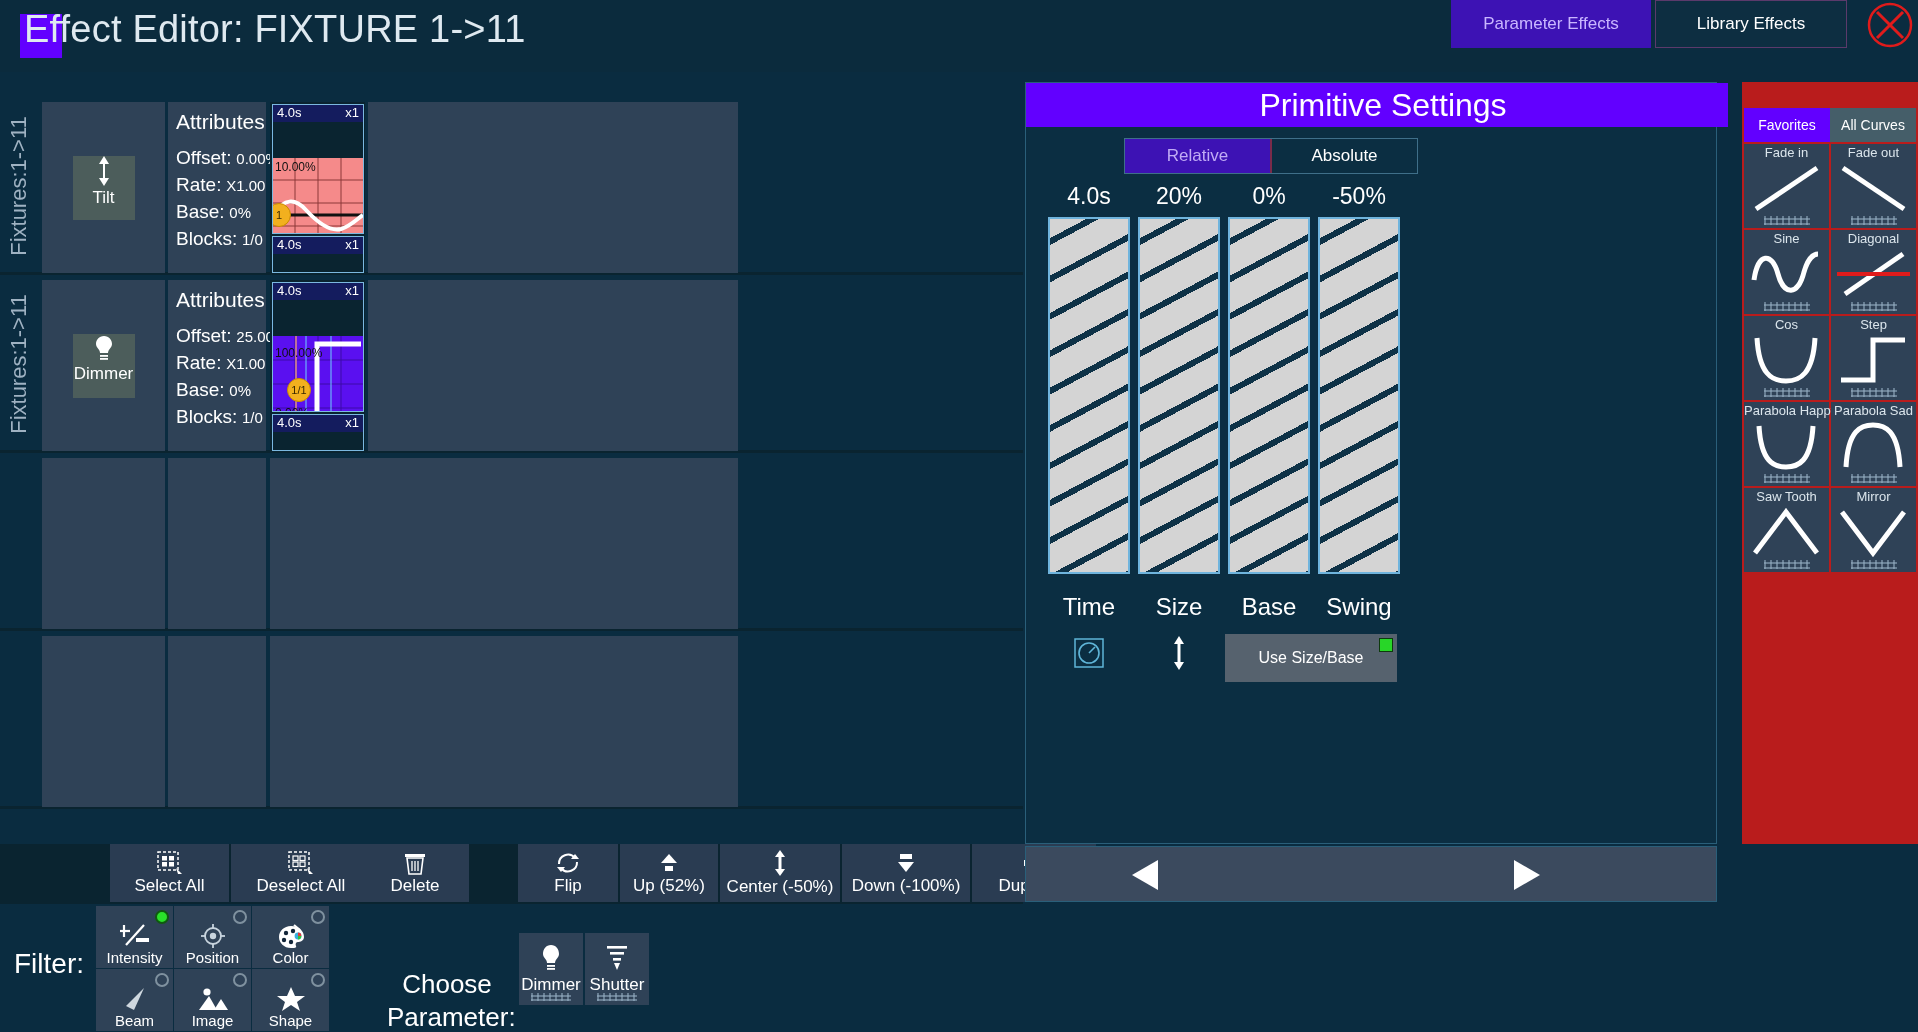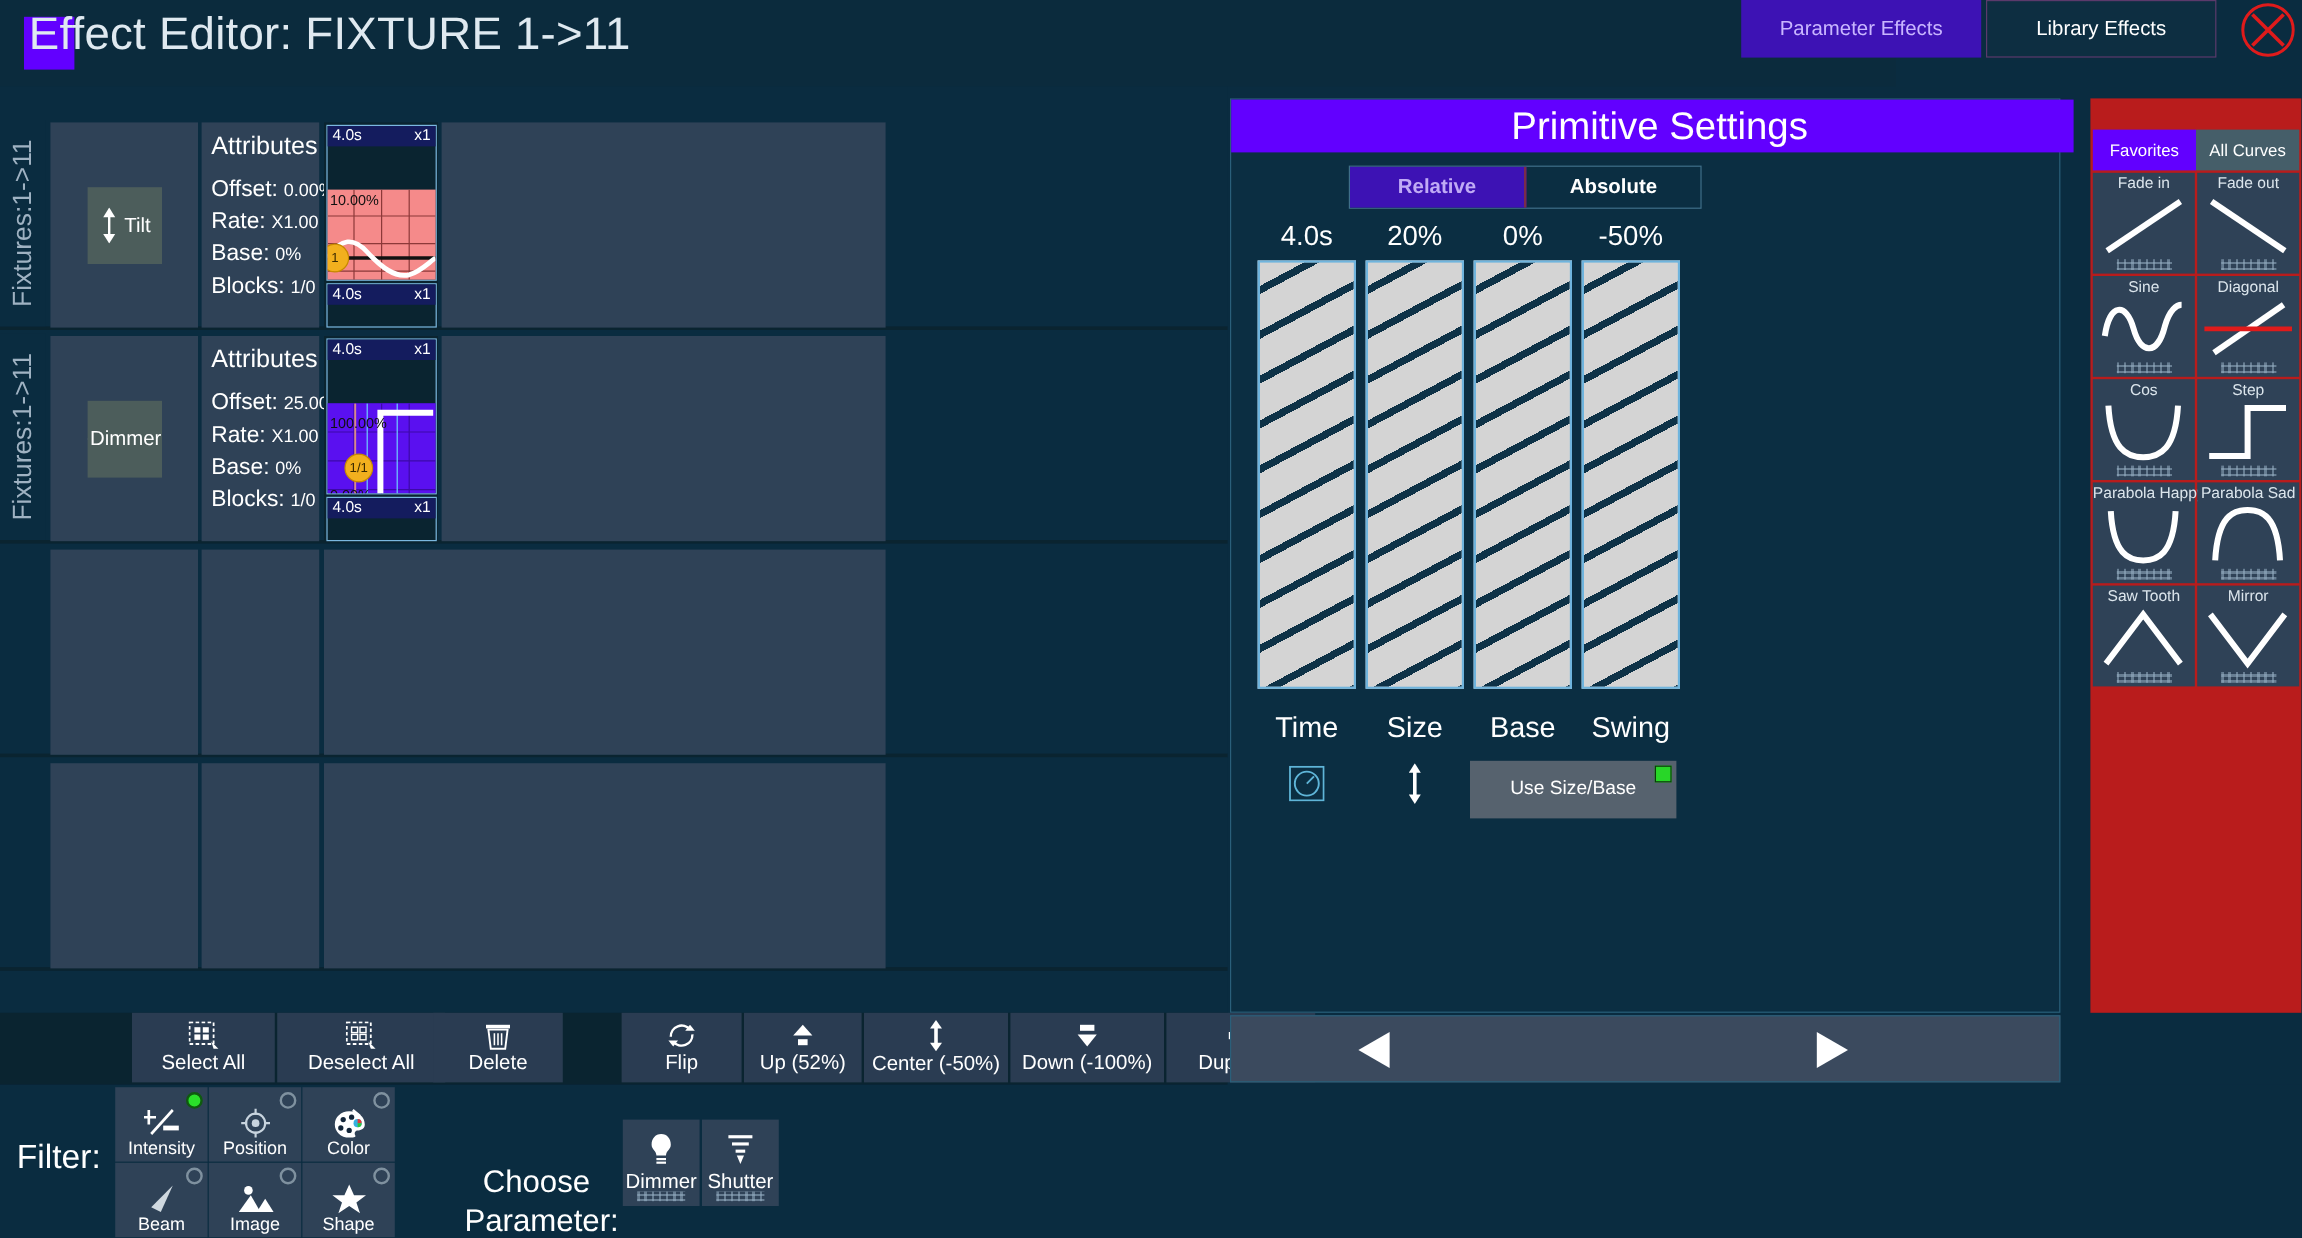--- a/index.html
+++ b/index.html
@@ -23,22 +23,22 @@
   .row{position:absolute;left:0;width:1023px;border-bottom:3px solid #0a2430;box-sizing:border-box;}
   .row-0{top:28px;height:175px;}
   .row-1{top:206px;height:175px;}
   .row-2{top:384px;height:175px;}
   .row-3{top:562px;height:175px;}
   .vlabel{position:absolute;left:0;top:0;width:38px;height:100%;
     display:flex;align-items:center;justify-content:center;background:#0a2c40;}
   .vlabel span{transform:rotate(-90deg);white-space:nowrap;font-size:22px;color:#9fb2c2;}
   .cell-fixture{position:absolute;left:42px;top:2px;width:123px;height:171px;background:#2f4257;
       display:flex;align-items:center;justify-content:center;box-sizing:border-box;}
-  .fixbtn{width:62px;height:64px;background:#4c5d5b;display:flex;flex-direction:row;
-      align-items:center;justify-content:center;gap:2px;}
+  .fixbtn{width:62px;height:64px;background:#4c5d5b;display:flex;flex-direction:column;
+      align-items:center;gap:2px;}
   .fixbtn .lbl{font-size:17px;color:#fff;}
   .cell-attr{position:absolute;left:168px;top:2px;width:98px;height:171px;background:#2f4257;
       box-sizing:border-box;padding:8px 6px 0 8px;}
   .cell-attr .hdr{font-size:21px;color:#fff;text-align:center;margin-bottom:11px;}
   .cell-attr .kv{font-size:17px;color:#fff;line-height:1.42;white-space:nowrap;}
   .cell-attr .kv b{font-weight:normal;font-size:19px;}
   .cell-attr .kv i{font-style:normal;font-size:15px;}
   .cell-wave{position:absolute;left:270px;top:2px;width:95px;height:171px;background:#0a2430;}
   .cell-canvas{position:absolute;left:368px;top:2px;width:370px;height:171px;background:#2f4257;}
   .cell-blank2{position:absolute;left:42px;top:2px;width:123px;height:171px;background:#2f4257;}
@@ -55,21 +55,21 @@
   .marker{position:absolute;z-index:4;width:22px;height:22px;border-radius:50%;
       background:#f2b01e;border:1px solid #c88a00;display:flex;align-items:center;justify-content:center;
       font-size:11px;color:#3a2a00;}
   
   .prim{position:absolute;left:1025px;top:82px;width:692px;height:762px;background:#0b2e42;
       border:1px solid #2a5f7a;box-sizing:border-box;}
   .prim-hdr{position:absolute;left:0;top:0;width:100%;height:44px;background:#6200ff;
       display:flex;align-items:center;justify-content:center;font-size:32px;color:#fff;padding-left:12px;}
   .relabs{position:absolute;left:98px;top:55px;width:294px;height:36px;border:1px solid #3f6f89;
       box-sizing:border-box;display:flex;}
-  .relabs>div{flex:1;display:flex;align-items:center;justify-content:center;font-size:17px;font-weight:bold;}
+  .relabs>div{flex:1;display:flex;align-items:center;justify-content:center;font-size:17px;}
   .rel{background:#3d12b4;color:#c0abf5;border-right:2px solid #7a2b4a;}
   .abs{background:transparent;color:#fff;}
   .sliders{position:absolute;left:18px;top:100px;width:658px;}
   .sl-val{position:absolute;top:0;width:90px;text-align:center;font-size:23px;color:#fff;}
   .sl-col{position:absolute;top:34px;width:82px;height:357px;background:#d4d4d4;
       border:2px solid #6fb4dd;box-sizing:border-box;overflow:hidden;}
   .sl-col .hatch{position:absolute;left:-40px;top:-40px;width:200px;height:460px;
       background:repeating-linear-gradient(-28deg,#d4d4d4 0px,#d4d4d4 27px,#0e3247 27px,#0e3247 33px);}
   .sl-name{position:absolute;top:410px;width:90px;text-align:center;font-size:24px;color:#fff;}
   .sl-icon{position:absolute;top:450px;width:90px;height:40px;display:flex;align-items:center;justify-content:center;}

